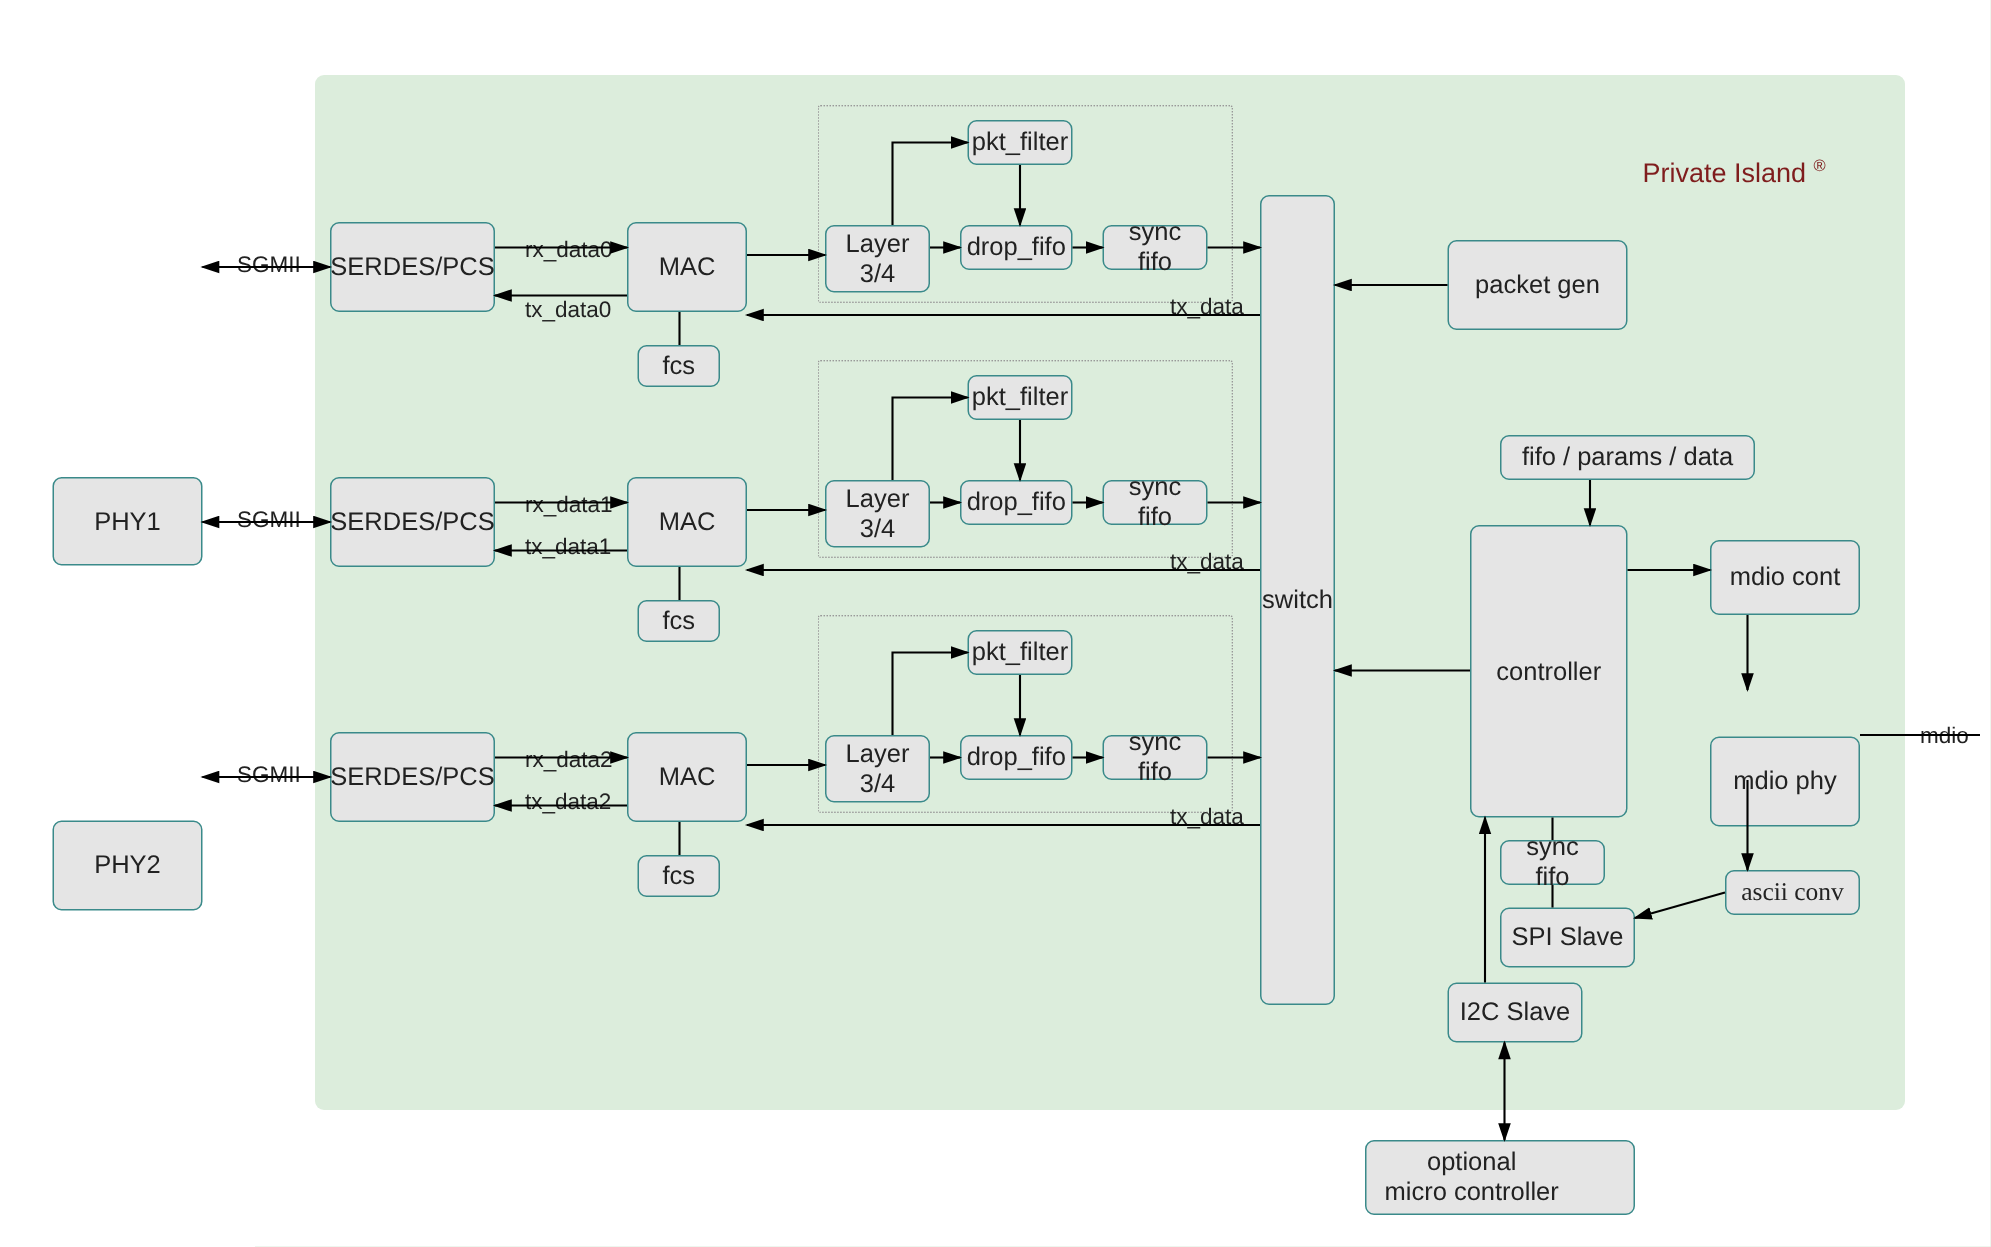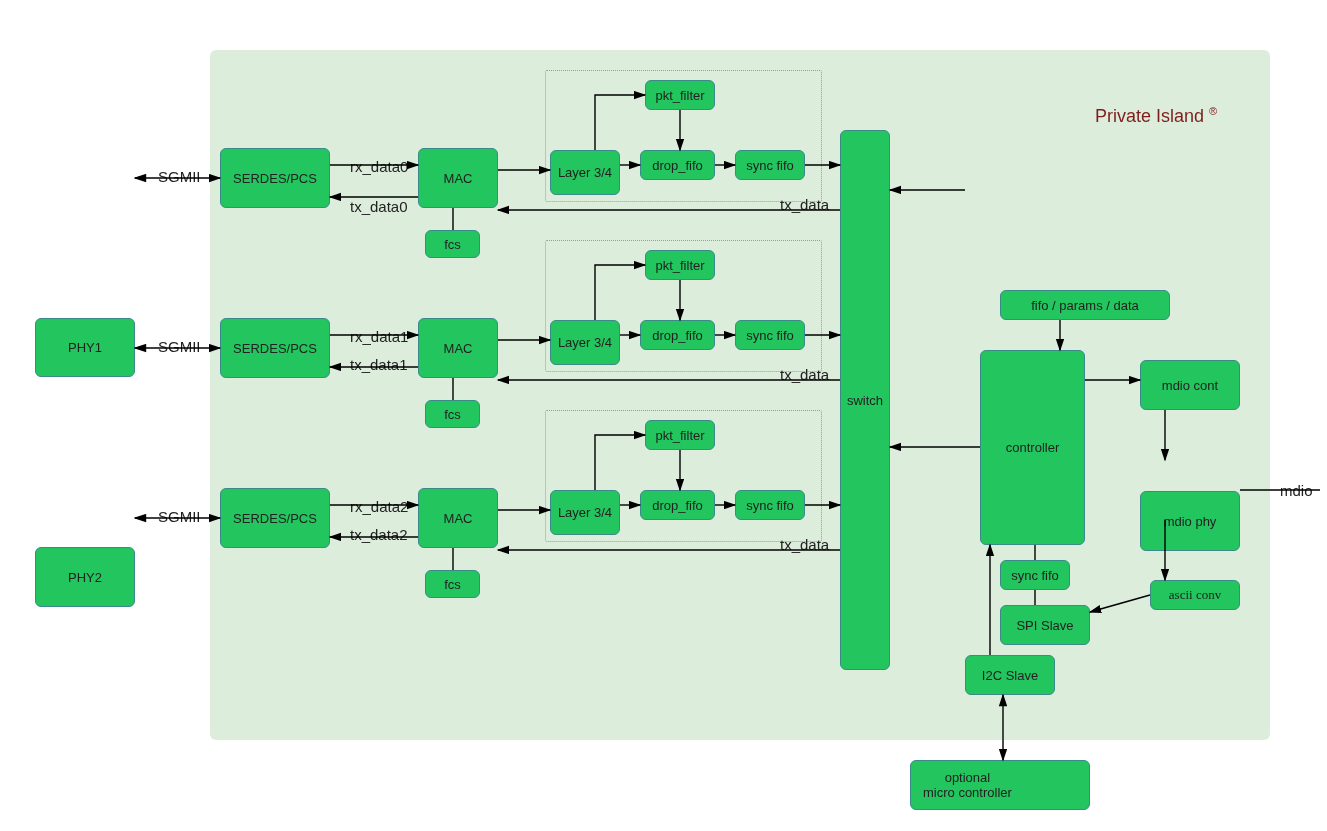--- a/index.html
+++ b/index.html
@@ -21,30 +21,30 @@
     position: absolute;
     left: 210px;
     top: 50px;
     width: 1060px;
     height: 690px;
     background: #dceddc;
     border-radius: 6px;
   }
   .box {
     position: absolute;
-    background: #22c55e;
+    background: #e5e5e5;
     border: 1px solid #3a8a8a;
     border-radius: 6px;
     display: flex;
     align-items: center;
     justify-content: center;
     text-align: center;
     padding: 2px 4px;
     box-sizing: border-box;
-    font-size: 13px;
+    font-size: 17px;
     color: #222;
   }
   .dashed-group {
     position: absolute;
     border: 1px dotted #999;
     border-radius: 2px;
     background: transparent;
   }
   .label {
     position: absolute;
@@ -112,20 +112,21 @@
   <div class="box" style="left:425px; top:570px; width:55px; height:28px;">fcs</div>
   <div class="dashed-group" style="left:545px; top:410px; width:275px; height:130px;"></div>
   <div class="box" style="left:550px; top:490px; width:70px; height:45px;">Layer 3/4</div>
   <div class="box" style="left:645px; top:420px; width:70px; height:30px;">pkt_filter</div>
   <div class="box" style="left:640px; top:490px; width:75px; height:30px;">drop_fifo</div>
   <div class="box" style="left:735px; top:490px; width:70px; height:30px;">sync fifo</div>
   <div class="label" style="left:780px; top:536px;">tx_data</div>
 
   <div class="box" style="left:840px; top:130px; width:50px; height:540px;">switch</div>
 
+  <div class="box" style="left:965px; top:160px; width:120px; height:60px;">packet gen</div>
   <div class="box" style="left:1000px; top:290px; width:170px; height:30px;">fifo / params / data</div>
   <div class="box" style="left:980px; top:350px; width:105px; height:195px;">controller</div>
   <div class="box" style="left:1140px; top:360px; width:100px; height:50px;">mdio cont</div>
   <div class="box" style="left:1140px; top:460px; width:100px; height:60px;margin-top:31px;">mdio phy</div>
   <div class="label" style="left:1280px; top:482px;">mdio</div>
   <div class="box" style="left:1150px; top:580px; width:90px; height:30px;font-family:Liberation Serif, serif;">ascii conv</div>
   <div class="box" style="left:1000px; top:560px; width:70px; height:30px;">sync fifo</div>
   <div class="box" style="left:1000px; top:605px; width:90px; height:40px;">SPI Slave</div>
   <div class="box" style="left:965px;  top:655px; width:90px; height:40px;">I2C Slave</div>
   <div class="box" style="left:910px; top:760px; width:180px; height:50px; justify-content:flex-start; padding-left:12px; white-space:pre-line;">optional

